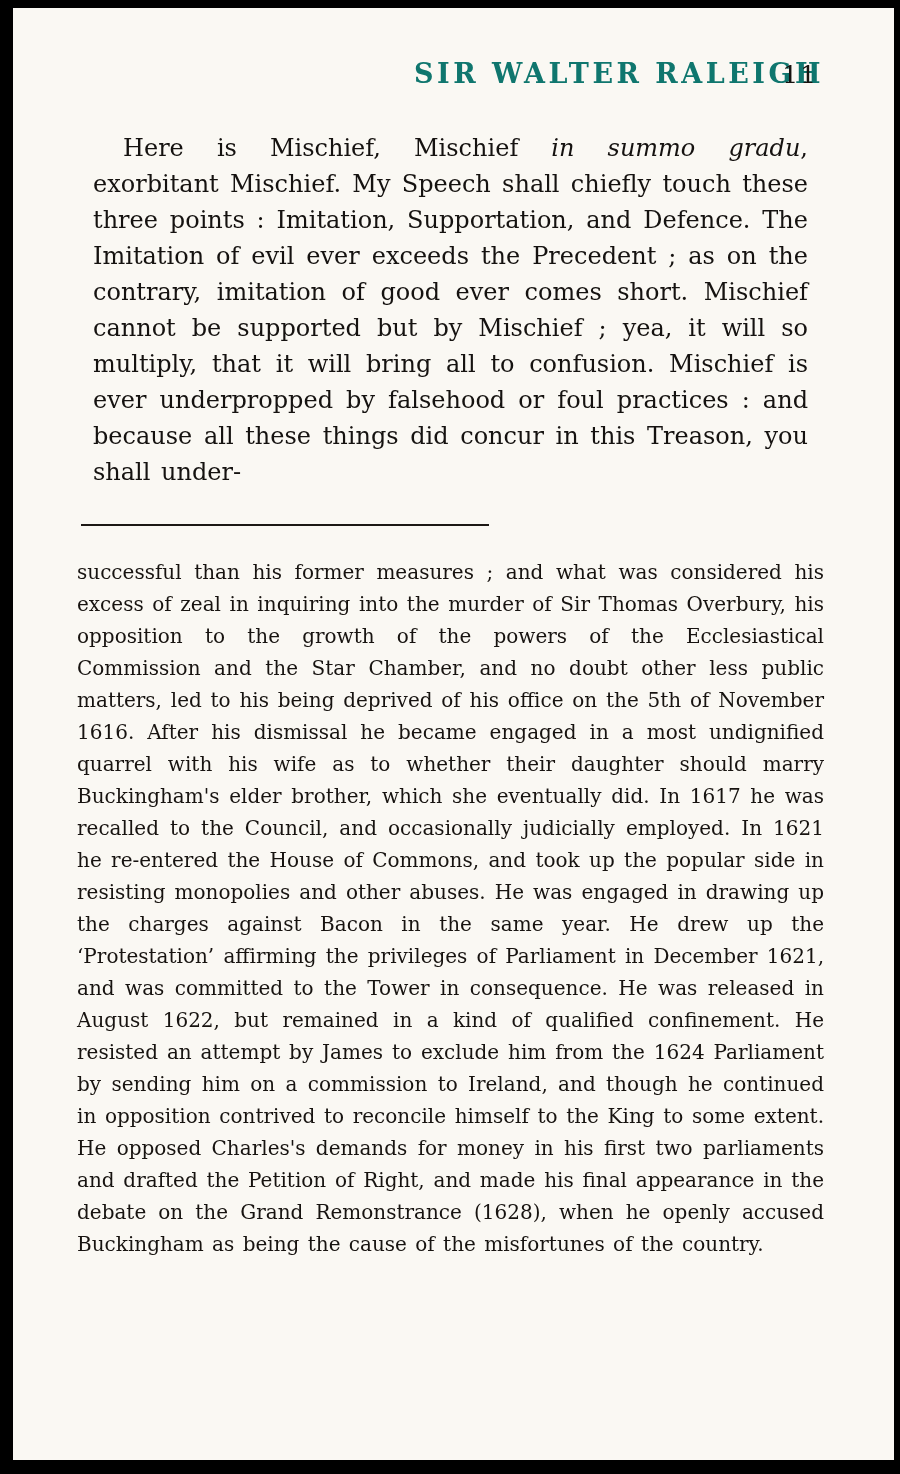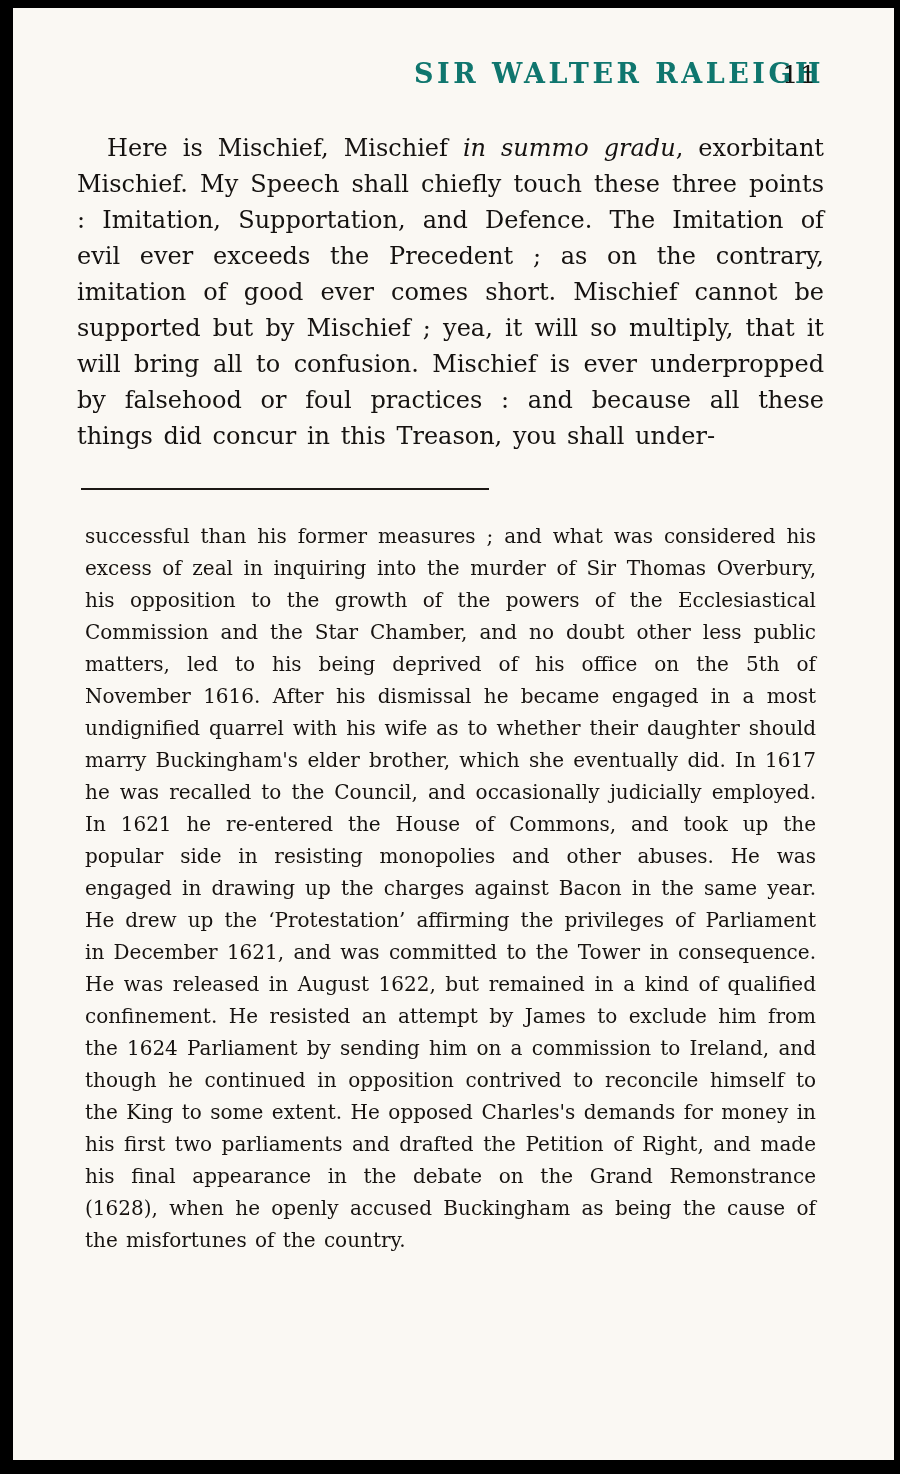--- a/index.html
+++ b/index.html
@@ -42,36 +42,36 @@
   }
   .running-header .pagenum {
     position: absolute;
     right: 6px;
     top: 2px;
     font-size: 25px;
     letter-spacing: 2px;
     color: #171310;
   }
   .body-text {
-    margin: 0;
+    margin: 16px;
     font-size: 24px;
     line-height: 36px;
     text-align: justify;
     text-indent: 30px;
     word-spacing: 3px;
     color: #151210;
   }
   .footnote-rule {
     border: none;
     border-top: 2px solid #1c1814;
     width: 408px;
     margin: 34px 0 30px 4px;
   }
   .footnote-text {
-    margin: 8px;
+    margin: 0;
     font-size: 20px;
     line-height: 32px;
     text-align: justify;
     word-spacing: 2px;
     color: #171310;
   }
 </style>
 </head>
 <body>
 

